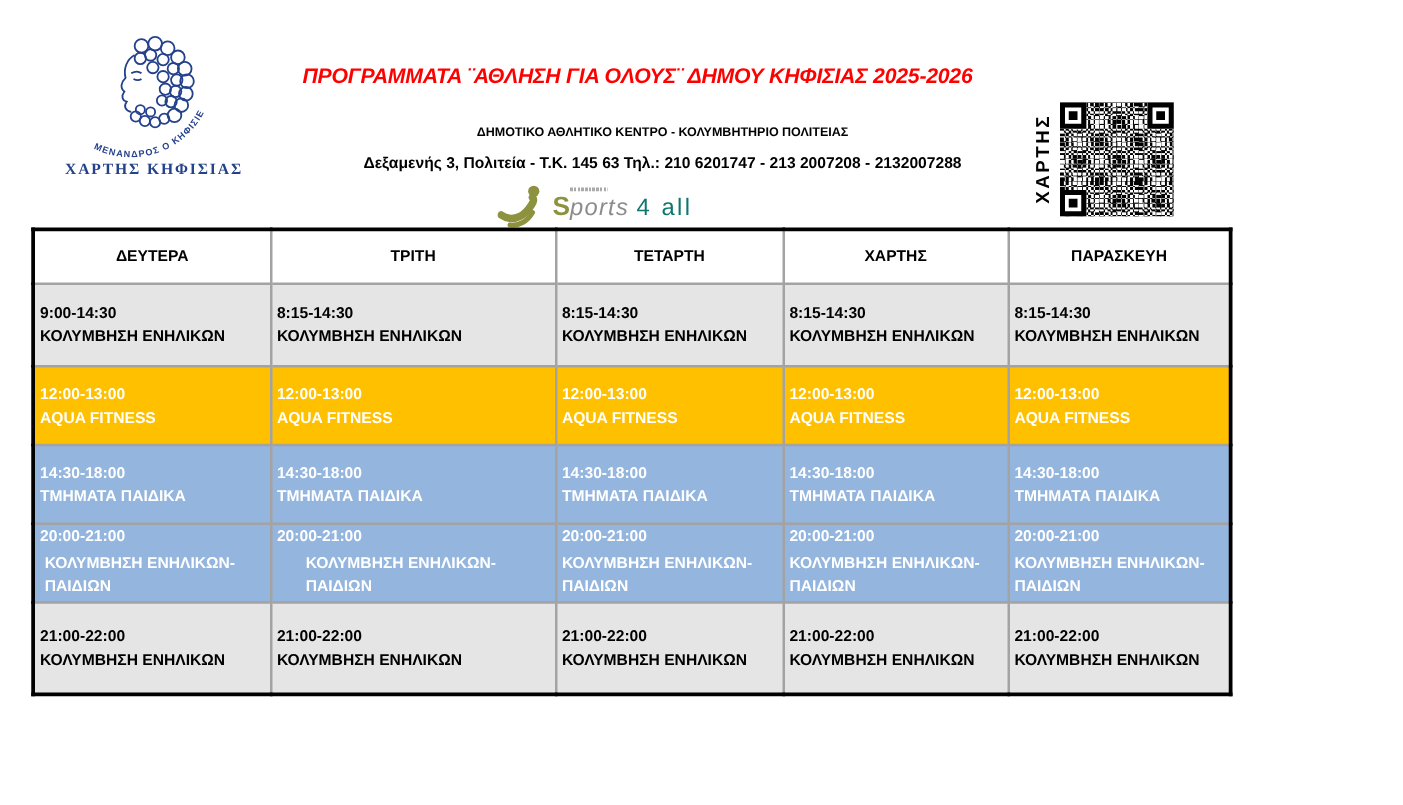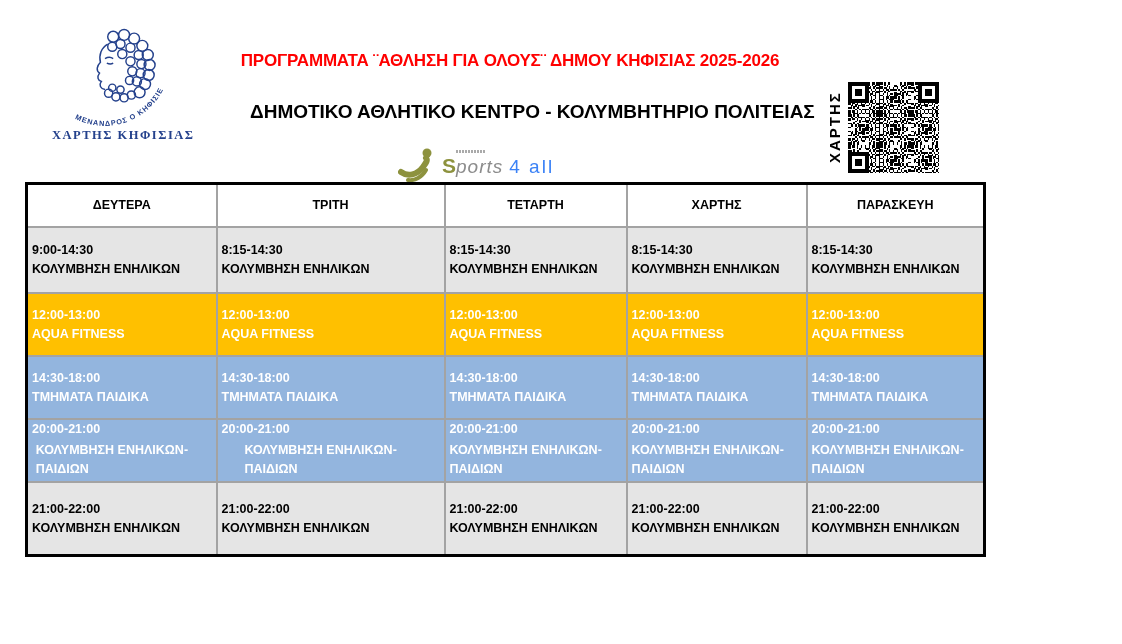--- a/index.html
+++ b/index.html
@@ -10,38 +10,38 @@
   
   .muni-logo{position:absolute;left:52px;top:24px;width:125px;text-align:center;}
   .muni-logo svg{display:block;margin:0 auto;}
   .muni-name{
     margin-top:2px;font-family:"Liberation Serif",serif;font-weight:bold;
     font-size:12.5px;letter-spacing:1.5px;color:#24418C;white-space:nowrap;
   }
   
   .title{
     position:absolute;left:175px;top:51px;width:670px;text-align:center;
-    color:#FF0000;font-weight:bold;font-size:17px;letter-spacing:-0.2px;white-space:nowrap;
+    color:#FF0000;font-weight:bold;font-size:17px;letter-spacing:-0.2px;white-space:nowrap;font-style:italic;
   }
   .facility{
     position:absolute;left:250px;top:101px;width:560px;text-align:center;
-    color:#000;font-weight:bold;font-size:19px;white-space:nowrap;
+    color:#000;font-weight:bold;font-size:10px;white-space:nowrap;
   }
   .address{
     position:absolute;left:205px;top:123px;width:650px;text-align:center;
     color:#000;font-weight:bold;font-size:12.5px;white-space:nowrap;
   }
   
   .s4a{position:absolute;left:398px;top:144px;height:38px;display:flex;align-items:flex-end;}
   .s4a-text{display:flex;align-items:baseline;margin-left:4px;padding-bottom:4px;position:relative;}
   .s4a-tiny{position:absolute;left:14px;top:-4px;width:30px;height:3px;
     background:repeating-linear-gradient(90deg,#aaa 0 2px,#fff 2px 3px);}
   .s4a-s{color:#8D923E;font-size:21px;font-weight:bold;}
   .s4a-ports{color:#8C8C8C;font-size:19px;letter-spacing:1px;font-style:italic;}
-  .s4a-4all{color:#3b82f6;font-size:19px;margin-left:6px;letter-spacing:2px;}
+  .s4a-4all{color:#0f766e;font-size:19px;margin-left:6px;letter-spacing:2px;}
   
   .qr-wrap{position:absolute;left:826px;top:80px;display:flex;}
   .qr-label{
     writing-mode:vertical-rl;transform:rotate(180deg);text-align:center;
     font-weight:bold;font-size:15px;letter-spacing:2px;color:#000;height:95px;
   }
   .qr{position:relative;width:95px;height:95px;margin-left:3px;background:#fff;}
   .qr-noise{
     position:absolute;inset:2px;
     background-image:
@@ -118,20 +118,21 @@
       <text font-size="8" fill="#24418C" font-weight="bold" letter-spacing="1">
         <textPath href="#arcpath">ΜΕΝΑΝΔΡΟΣ Ο ΚΗΦΙΣΙΕΥΣ</textPath>
       </text>
     </svg>
     <div class="muni-name">ΧΑΡΤΗΣ ΚΗΦΙΣΙΑΣ</div>
   </div>
 
   <div class="title">ΠΡΟΓΡΑΜΜΑΤΑ ¨ΑΘΛΗΣΗ ΓΙΑ ΟΛΟΥΣ¨ ΔΗΜΟΥ ΚΗΦΙΣΙΑΣ 2025-2026</div>
 
   <div class="facility">ΔΗΜΟΤΙΚΟ ΑΘΛΗΤΙΚΟ ΚΕΝΤΡΟ - ΚΟΛΥΜΒΗΤΗΡΙΟ ΠΟΛΙΤΕΙΑΣ</div>
+  <div class="address">Δεξαμενής 3, Πολιτεία - Τ.Κ. 145 63 Τηλ.: 210 6201747 - 213 2007208 - 2132007288</div>
 
   <div class="s4a">
     <svg width="40" height="36" viewBox="0 0 40 36">
       <circle cx="29" cy="7" r="4.5" fill="#8D923E"></circle>
       <path d="M3,26 C10,31 19,29 25,21 C28,17 30,14 28,12" fill="none" stroke="#8D923E" stroke-width="6" stroke-linecap="round"></path>
       <path d="M10,34 C17,35 24,31 28,24" fill="none" stroke="#8D923E" stroke-width="4" stroke-linecap="round"></path>
     </svg>
     <div class="s4a-text">
       <span class="s4a-tiny"></span>
       <span class="s4a-s">S</span>

